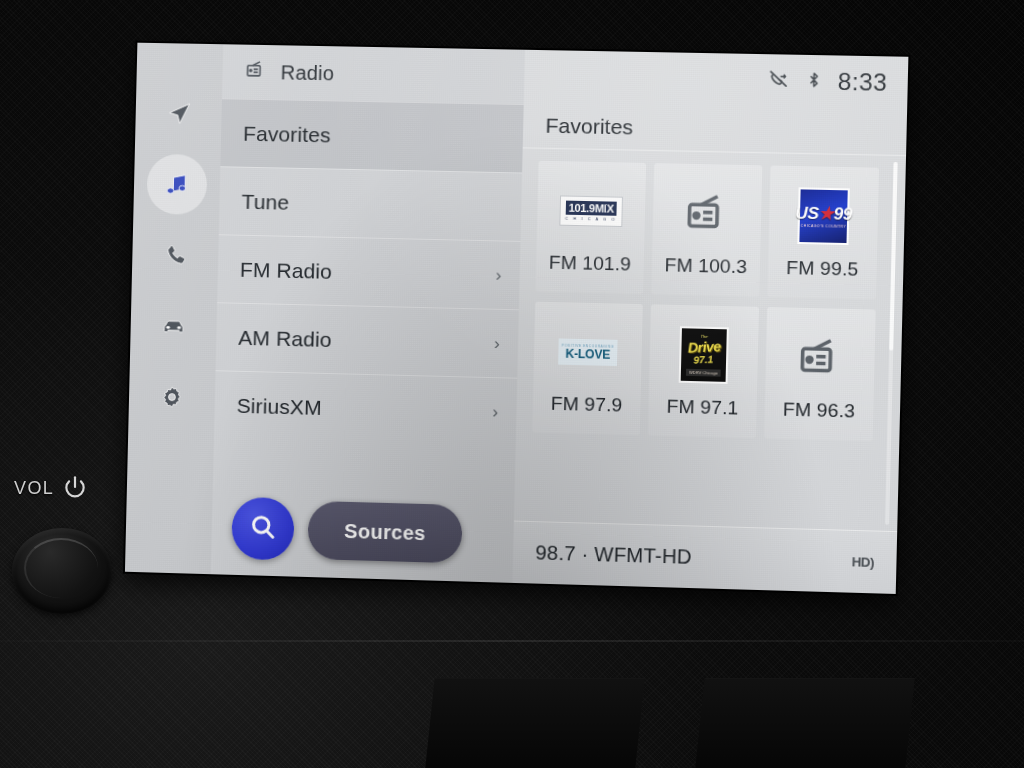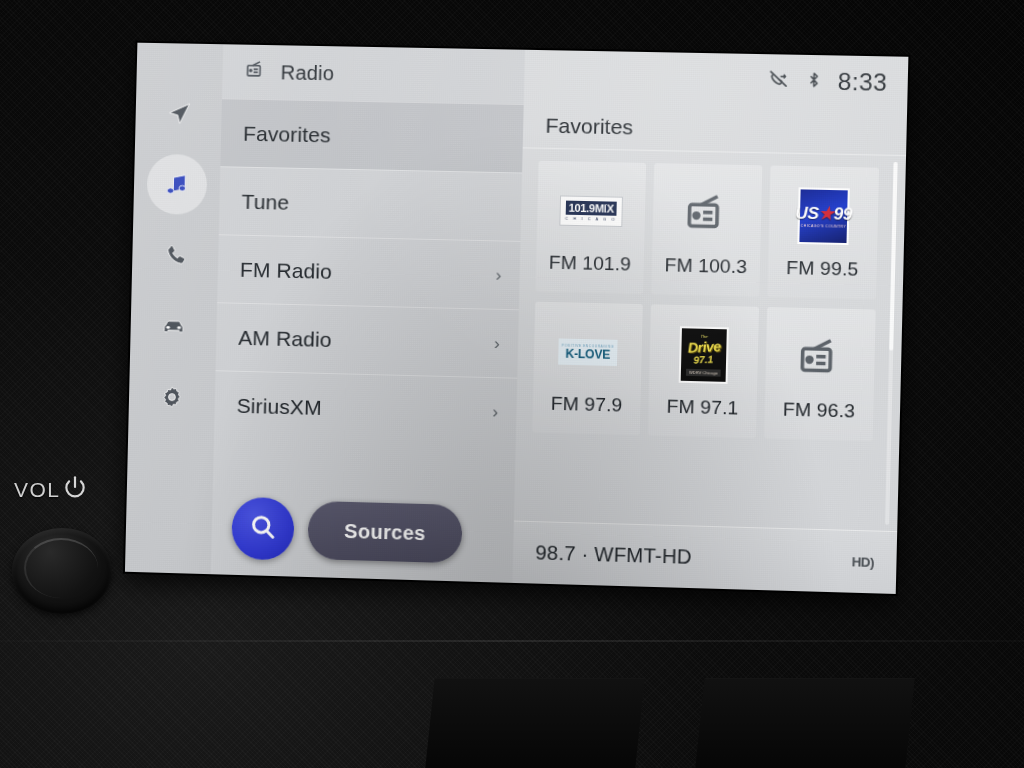--- a/index.html
+++ b/index.html
@@ -33,21 +33,21 @@
     position: absolute; bottom: 0; height: 90px;
     background: linear-gradient(180deg, #111 0%, #060606 100%);
     border-top: 1px solid rgba(255,255,255,.06);
   }
   .vent.a { left: 430px; width: 210px; transform: skewX(-6deg); }
   .vent.b { left: 700px; width: 210px; transform: skewX(-6deg); }
 
   
   .vol-label {
     position: absolute; left: 14px; top: 478px;
-    color: #cfcfcf; font-size: 21px; letter-spacing: 1.4px;
+    color: #cfcfcf; font-size: 18px; letter-spacing: 1.4px;
     text-shadow: 0 1px 2px #000; user-select: none;
   }
   .power-glyph {
     position: absolute; left: 62px; top: 474px;
     width: 26px; height: 26px;
   }
   .knob {
     position: absolute; left: 12px; top: 528px;
     width: 100px; height: 86px; border-radius: 50%;
     background: radial-gradient(ellipse at 38% 28%, #2a2a2a 0%, #121212 55%, #080808 100%);

